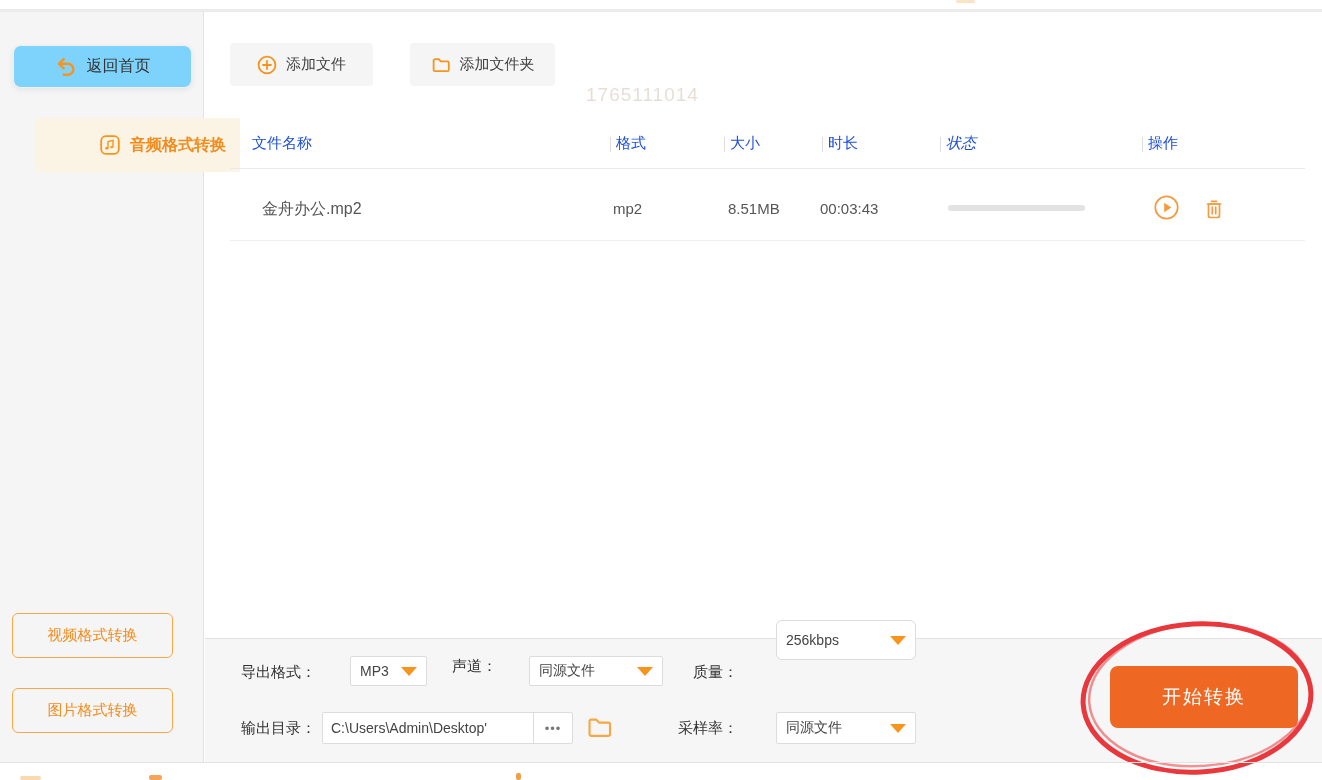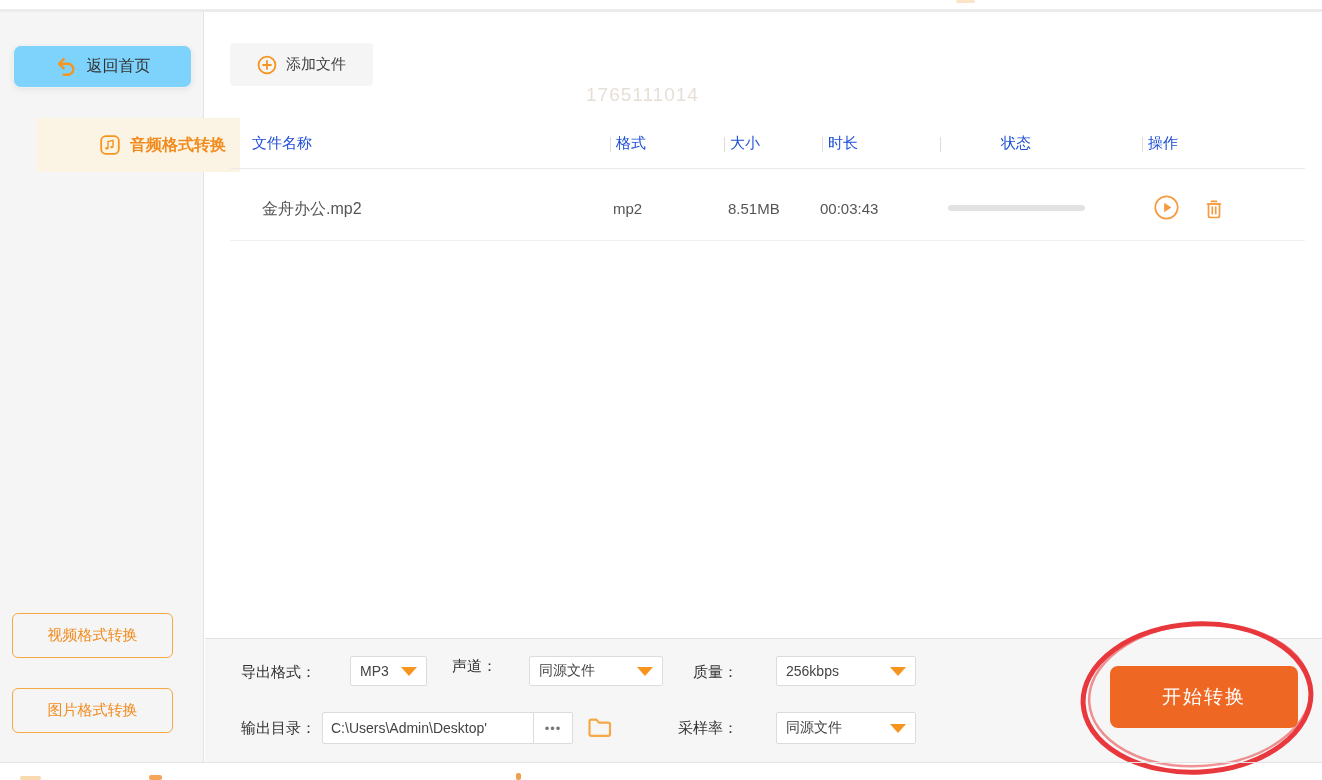--- a/index.html
+++ b/index.html
@@ -104,33 +104,41 @@
   <div class="abs tool-btn add-file">
     <span style="display:flex;">
       <svg width="20" height="20" viewBox="0 0 20 20" fill="none" stroke="#F7941E" stroke-width="1.8" stroke-linecap="round">
         <circle cx="10" cy="10" r="8.4"></circle>
         <path d="M10 6 v8 M6 10 h8"></path>
       </svg>
     </span>
     <span>添加文件</span>
   </div>
 
+  <div class="abs tool-btn add-folder">
+    <span style="display:flex;">
+      <svg width="20" height="20" viewBox="0 0 20 20" fill="none" stroke="#F7941E" stroke-width="1.8" stroke-linejoin="round">
+        <path d="M2.6 5.6 a1.4 1.4 0 0 1 1.4-1.4 h3.7 l2 2.2 h6.7 a1.4 1.4 0 0 1 1.4 1.4 v7 a1.4 1.4 0 0 1 -1.4 1.4 H4 a1.4 1.4 0 0 1 -1.4-1.4 z"></path>
+      </svg>
+    </span>
+    <span>添加文件夹</span>
+  </div>
 
 
   <div class="abs watermark">1765111014</div>
 
   <div class="abs th" style="left:252px;">文件名称</div>
   <div class="abs hsep" style="left:610px;"></div>
   <div class="abs th" style="left:616px;">格式</div>
   <div class="abs hsep" style="left:724px;"></div>
   <div class="abs th" style="left:730px;">大小</div>
   <div class="abs hsep" style="left:822px;"></div>
   <div class="abs th" style="left:828px;">时长</div>
   <div class="abs hsep" style="left:940px;"></div>
-  <div class="abs th" style="left:1001px;">状态</div>
+  <div class="abs th" style="left:946px;font-style:italic;">状态</div>
   <div class="abs hsep" style="left:1142px;"></div>
   <div class="abs th" style="left:1148px;">操作</div>
   <div class="abs header-divider"></div>
 
   <div class="abs file-name">金舟办公.mp2</div>
   <div class="abs cell" style="left:613px; top:200px;">mp2</div>
   <div class="abs cell" style="left:728px; top:200px;">8.51MB</div>
   <div class="abs cell" style="left:820px; top:200px;">00:03:43</div>
   <div class="abs progress-track">
     <div class="progress-fill" style="width: 0%;"></div>
@@ -159,21 +167,21 @@
     <span class="caret"></span>
   </div>
 
   <div class="abs set-lbl" style="left:397px; top:657px;">声道：</div>
   <div class="abs sel" style="left:501px; top:656px; width:134px; height:30px;">
     <span>同源文件</span>
     <span class="caret"></span>
   </div>
 
   <div class="abs set-lbl" style="left:638px; top:663px;">质量：</div>
-  <div class="abs sel" style="left:748px; top:656px; width:140px; height:30px;">
+  <div class="abs sel" style="left:748px; top:620px; width:140px; height:40px;border-radius:6px;">
     <span>256kbps</span>
     <span class="caret"></span>
   </div>
 
   <div class="abs set-lbl" style="left:216px; top:719px;">输出目录：</div>
   <div class="abs path-box">
     <span class="path-text">C:\Users\Admin\Desktop'</span>
     <span class="more-btn">•••</span>
   </div>
   <div class="abs icon-btn" style="left:586px; top:714px;">

